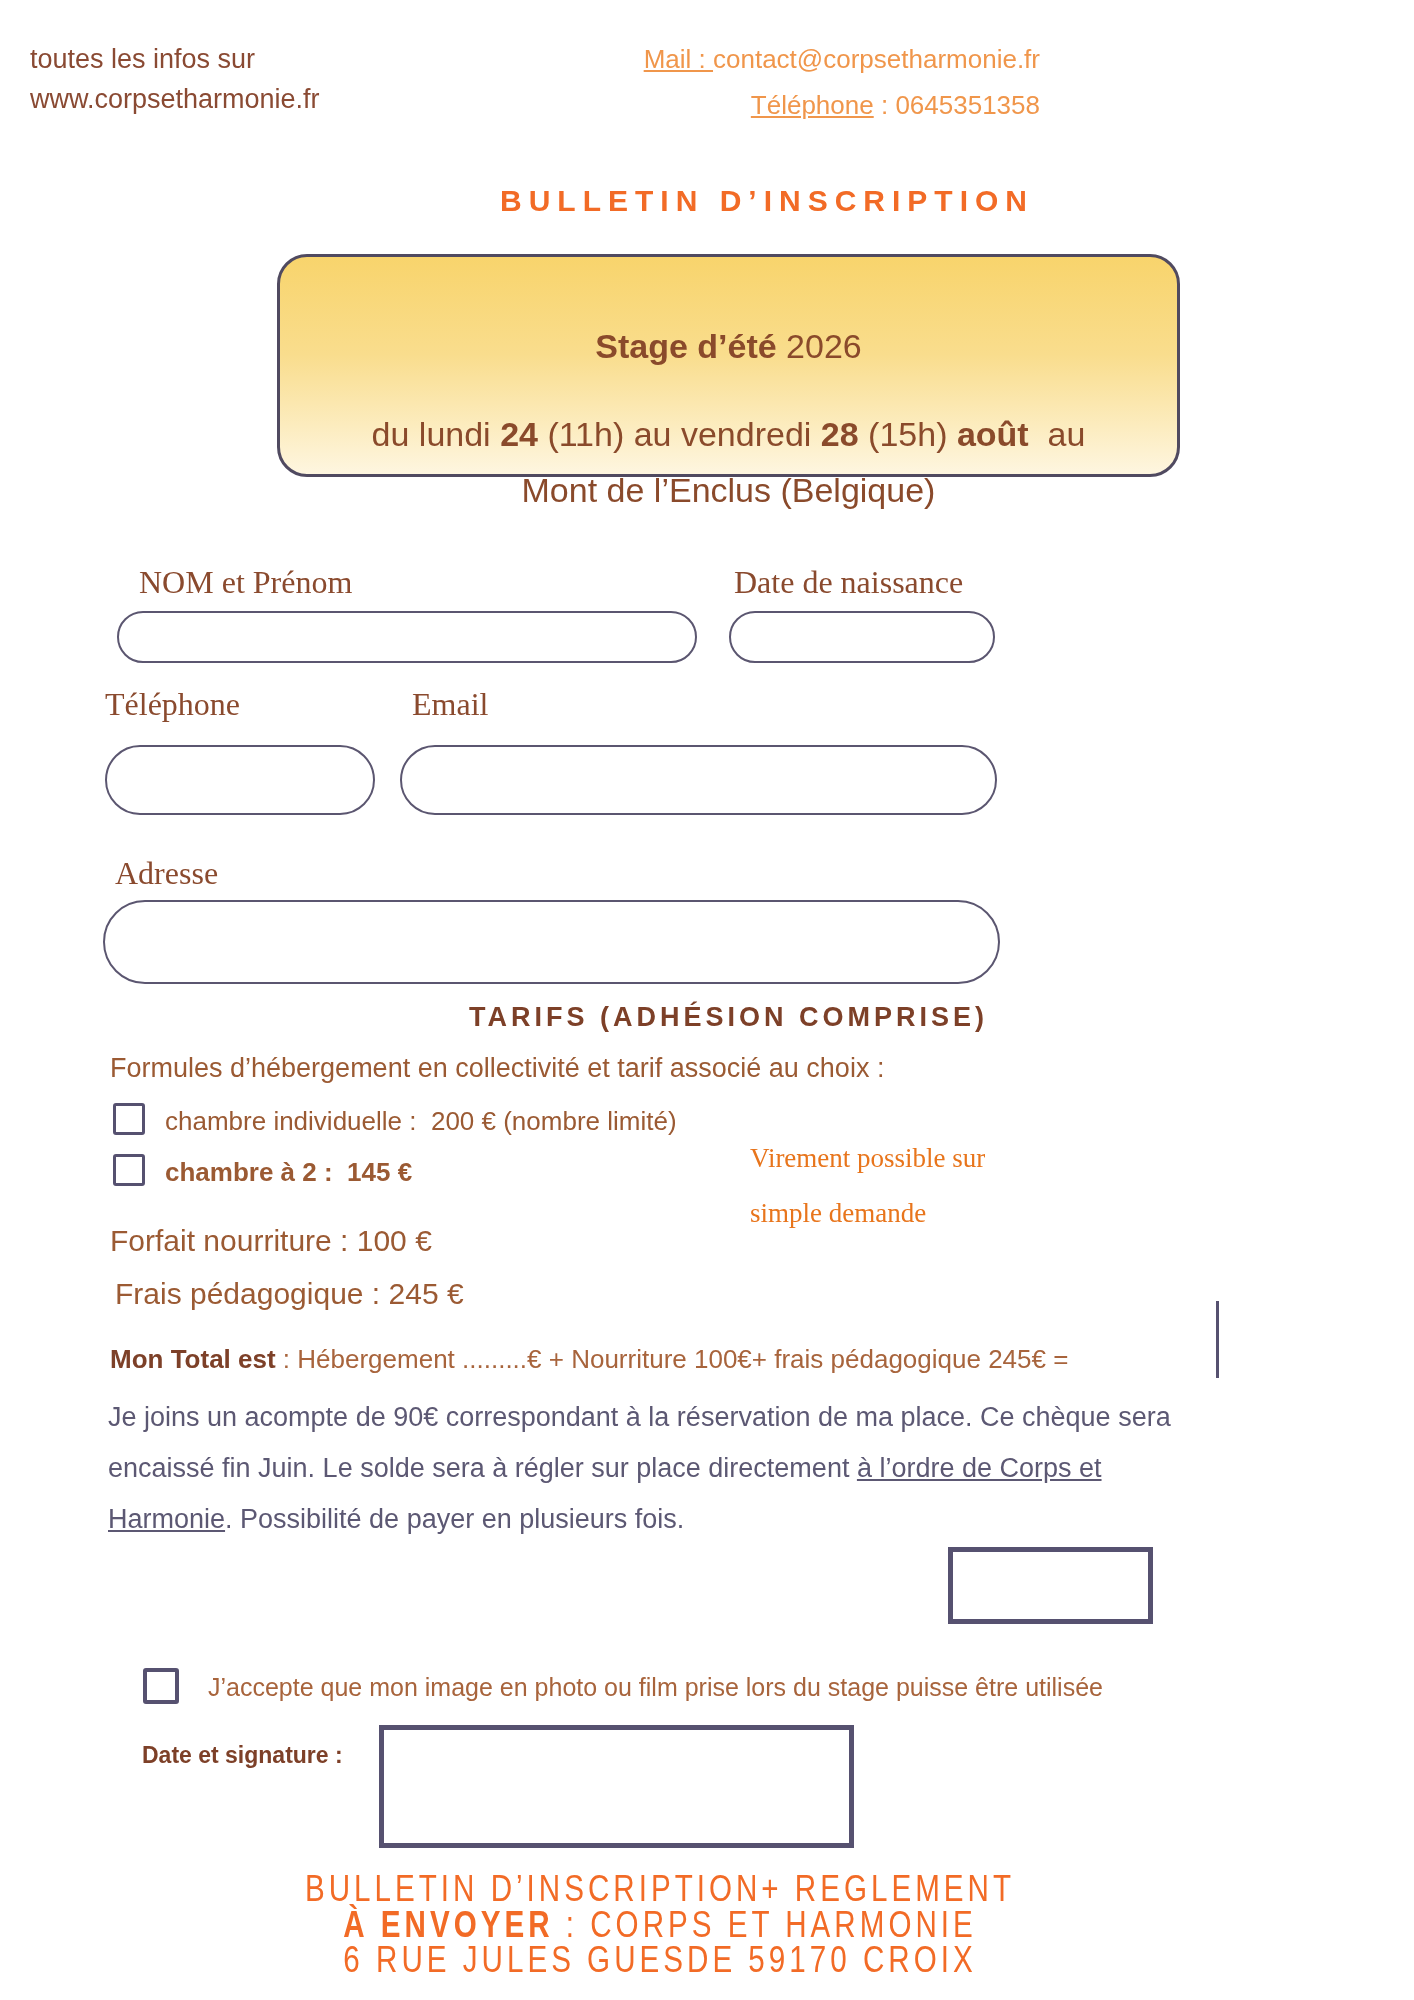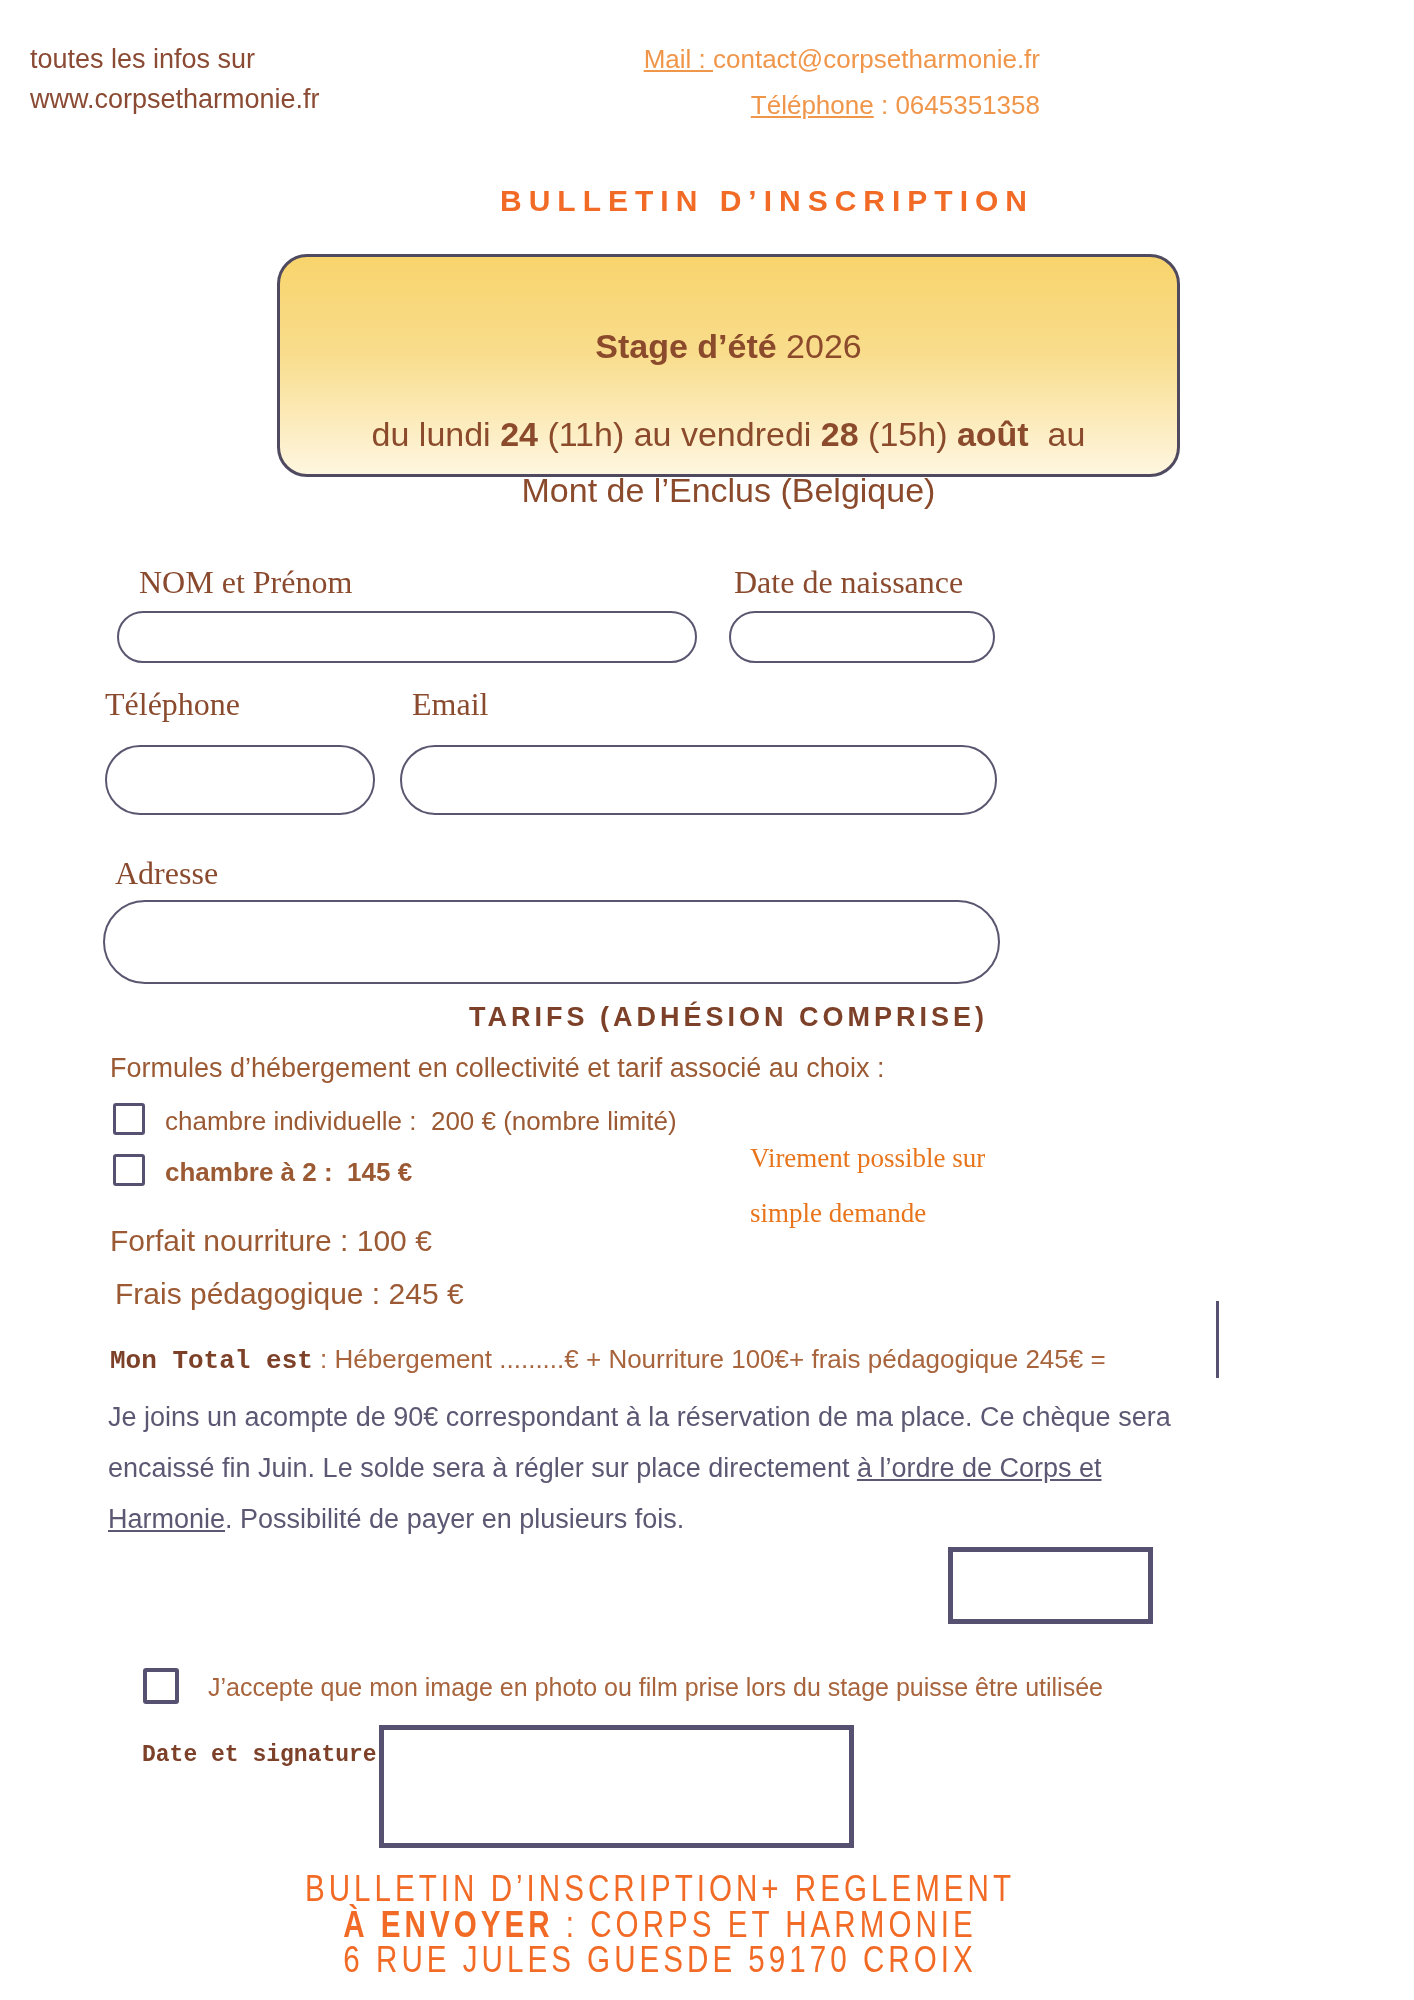--- a/index.html
+++ b/index.html
@@ -33,21 +33,21 @@
 
   
   .tarifs-head { left:277px; top:1002px; width:903px; text-align:center;
     font-size:27px; font-weight:bold; letter-spacing:4px; color:#7d4028; }
   .brown { color:#9b5a33; }
   .checkbox { border:3px solid #565170; border-radius:3px; background:#fff; }
   .serif-note { font-family:"Liberation Serif", serif; color:#e8751c; font-size:27px;
     width:300px; text-align:left; }
 
   .slate-box { border:5px solid #565170; background:#fff; }
-  .bold-brown { color:#7d4028; font-weight:bold;font-family:Liberation Mono, monospace; }
+  .bold-brown { color:#7d4028; font-weight:bold; }
   .light-brown { color:#a8643c; }
   .gray-par { color:#5c5873; font-size:27px; }
   .gray-par u, .u-gray { text-decoration:underline; }
 
   
   .footer-line { left:160px; width:1000px; text-align:center; color:#f26b26;
     font-size:37px; letter-spacing:5px; transform:scaleX(0.8); transform-origin:50% 50%; }
   .footer-line .b { font-weight:bold; }
 </style>
 </head>

